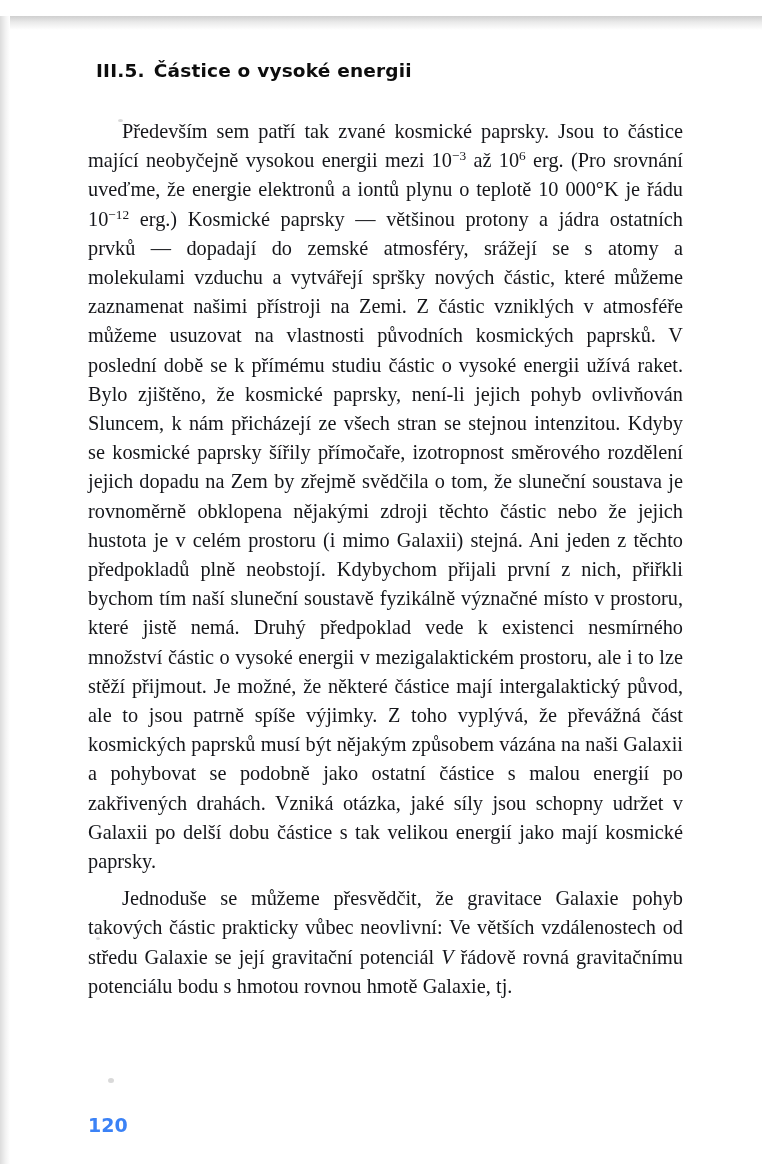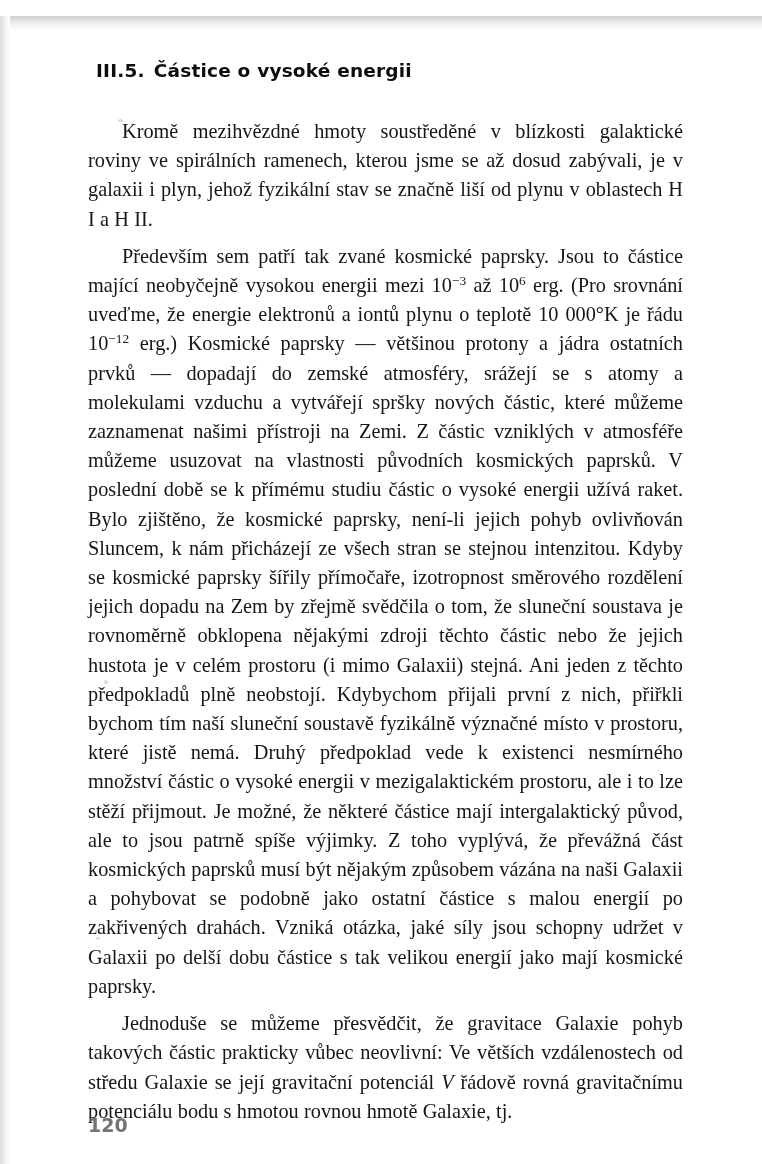--- a/index.html
+++ b/index.html
@@ -84,21 +84,21 @@
     font-style: italic;
   }
 
   .page-number {
     position: absolute;
     left: 88px;
     top: 1098px;
     font-family: "DejaVu Sans", sans-serif;
     font-weight: bold;
     font-size: 19px;
-    color: #737373;
+    color: #3b82f6;
   }
 
   
   .speck {
     position: absolute;
     background: #b9b9b9;
     border-radius: 50%;
     opacity: 0.55;
     pointer-events: none;
   }
@@ -115,23 +115,20 @@
   <div class="speck" style="left:104px; top:664px; width:4px; height:4px;"></div>
   <div class="speck" style="left:108px; top:1062px; width:6px; height:5px;"></div>
   <div class="speck" style="left:96px; top:921px; width:4px; height:3px;"></div>
 
   <div class="content">
 
     <h2 class="heading">
       <span class="sec-num">III.5.</span><span>Částice o vysoké energii</span>
     </h2>
 
-    <p class="body-par indent">
-      <span>Kromě mezihvězdné hmoty soustředěné v blízkosti galaktické roviny ve spirálních ramenech, kterou jsme se až dosud zabývali, je v galaxii i plyn, jehož fyzikální stav se značně liší od plynu v oblastech H I a H II.</span>
-    </p>
 
     <p class="body-par indent">
       <span>Především sem patří tak zvané kosmické paprsky. Jsou to částice mající neobyčejně vysokou energii mezi 10</span><sup>−3</sup><span> až 10</span><sup>6</sup><span> erg. (Pro srovnání uveďme, že energie elektronů a iontů plynu o teplotě 10 000°K je řádu 10</span><sup>−12</sup><span> erg.) Kosmické paprsky — většinou protony a jádra ostatních prvků — dopadají do zemské atmosféry, srážejí se s atomy a molekulami vzduchu a vytvářejí spršky nových částic, které můžeme zaznamenat našimi přístroji na Zemi. Z částic vzniklých v atmosféře můžeme usuzovat na vlastnosti původních kosmických paprsků. V poslední době se k přímému studiu částic o vysoké energii užívá raket. Bylo zjištěno, že kosmické paprsky, není-li jejich pohyb ovlivňován Sluncem, k nám přicházejí ze všech stran se stejnou intenzitou. Kdyby se kosmické paprsky šířily přímočaře, izotropnost směrového rozdělení jejich dopadu na Zem by zřejmě svědčila o tom, že sluneční soustava je rovnoměrně obklopena nějakými zdroji těchto částic nebo že jejich hustota je v celém prostoru (i mimo Galaxii) stejná. Ani jeden z těchto předpokladů plně neobstojí. Kdybychom přijali první z nich, přiřkli bychom tím naší sluneční soustavě fyzikálně význačné místo v prostoru, které jistě nemá. Druhý předpoklad vede k existenci nesmírného množství částic o vysoké energii v mezigalaktickém prostoru, ale i to lze stěží přijmout. Je možné, že některé částice mají intergalaktický původ, ale to jsou patrně spíše výjimky. Z toho vyplývá, že převážná část kosmických paprsků musí být nějakým způsobem vázána na naši Galaxii a pohybovat se podobně jako ostatní částice s malou energií po zakřivených drahách. Vzniká otázka, jaké síly jsou schopny udržet v Galaxii po delší dobu částice s tak velikou energií jako mají kosmické paprsky.</span>
     </p>
 
     <p class="body-par indent">
       <span>Jednoduše se můžeme přesvědčit, že gravitace Galaxie pohyb takových částic prakticky vůbec neovlivní: Ve větších vzdálenostech od středu Galaxie se její gravitační potenciál </span><span class="ital">V</span><span> řádově rovná gravitačnímu potenciálu bodu s hmotou rovnou hmotě Galaxie, tj.</span>
     </p>
 
   </div>

